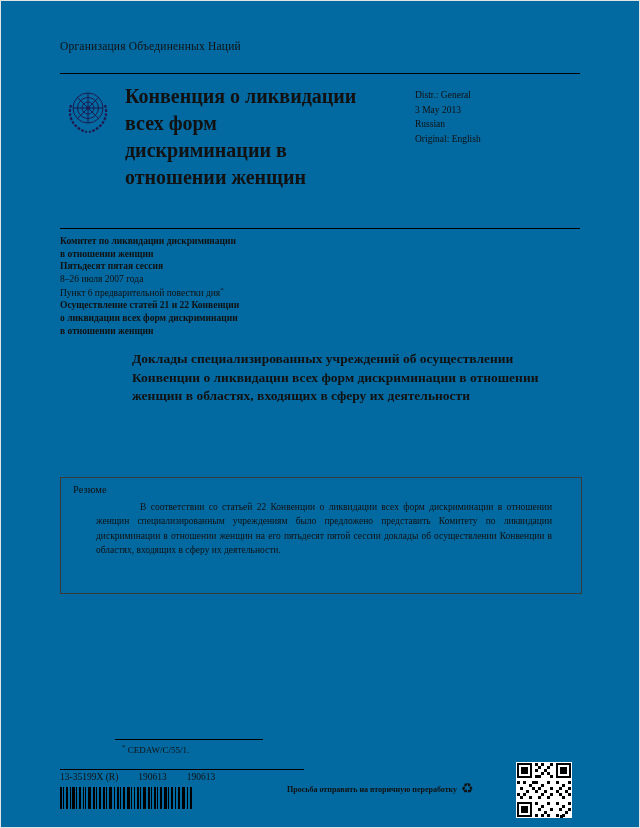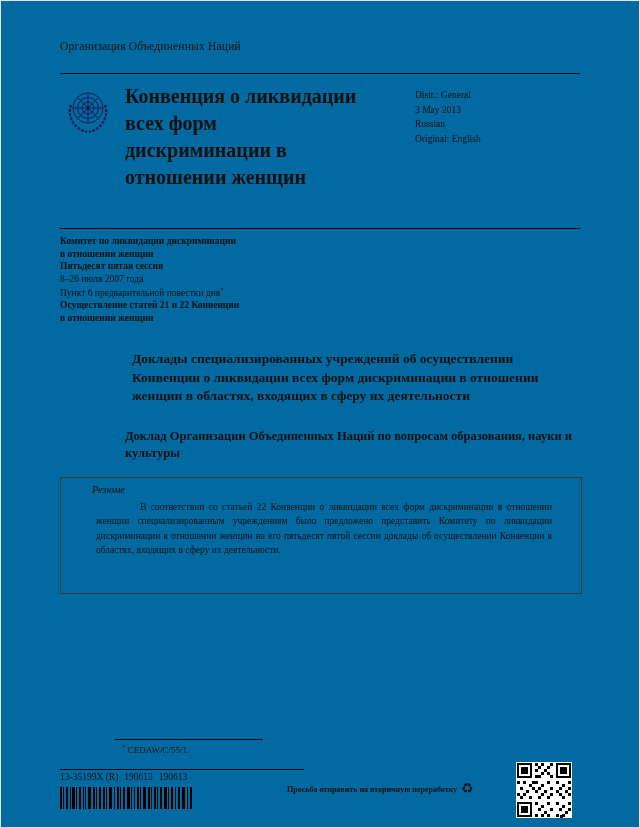--- a/index.html
+++ b/index.html
@@ -59,38 +59,38 @@
     font-size: 12.5px; font-weight: bold; line-height: 1.35;
   }
 
   
   .summary-box {
     position: absolute; left: 60px; top: 477px; width: 520px; height: 115px;
     border: 1px solid #3a3a3a;
   }
   .summary-label {
     position: absolute; left: 12px; top: 6px;
-    font-size: 10.5px; font-style: italic; margin-left: 19px;
+    font-size: 10.5px; 
   }
   .summary-text {
     position: absolute; left: 35px; top: 22px; width: 456px;
     margin: 0;
     font-size: 9.5px; line-height: 1.5;
     text-align: justify; text-indent: 44px;
   }
 
   
   .footnote-rule { left: 115px; top: 739px; width: 148px; }
   .footnote { position: absolute; left: 122px; top: 743px; font-size: 9px; }
   .footnote sup { font-size: 7px; }
 
   
   .footer-rule { left: 60px; top: 769px; width: 244px; }
   .job-line { position: absolute; left: 60px; top: 772px; font-size: 9.5px; white-space: nowrap; }
-  .job-line span { display: inline-block; margin-right: 6px; }
+  .job-line span { display: inline-block; margin-right: 20px; }
   .barcode { position: absolute; left: 60px; top: 787px; width: 132px; height: 22px; }
   .recycle-note {
     position: absolute; left: 287px; top: 782px;
     display: flex; align-items: center; gap: 4px;
     font-size: 8px; font-weight: bold; white-space: nowrap;
   }
   .recycle-icon { font-size: 14px; font-weight: normal; line-height: 1; }
   .qr-code { position: absolute; left: 516px; top: 762px; width: 56px; height: 56px; }
 </style>
 </head>
@@ -129,25 +129,25 @@
 
   <div class="rule rule-mid"></div>
 
   <div class="session-block">
     <div class="b">Комитет по ликвидации дискриминации</div>
     <div class="b">в отношении женщин</div>
     <div class="b">Пятьдесят пятая сессия</div>
     <div>8–26 июля 2007 года</div>
     <div><span>Пункт 6 предварительной повестки дня</span><sup>*</sup></div>
     <div class="b">Осуществление статей 21 и 22 Конвенции</div>
+    <div class="b">о ликвидации всех форм дискриминации</div>
     <div class="b">в отношении женщин</div>
   </div>
 
   <div class="main-title">Доклады специализированных учреждений об осуществлении Конвенции о ликвидации всех форм дискриминации в отношении женщин в областях, входящих в сферу их деятельности</div>
-  <div class="main-subtitle">Доклад Организации Объединенных Наций по вопросам образования, науки и культуры</div>
 
   <div class="summary-box">
     <div class="summary-label">Резюме</div>
     <p class="summary-text">В соответствии со статьей 22 Конвенции о ликвидации всех форм дискриминации в отношении женщин специализированным учреждениям было предложено представить Комитету по ликвидации дискриминации в отношении женщин на его пятьдесят пятой сессии доклады об осуществлении Конвенции в областях, входящих в сферу их деятельности.</p>
   </div>
 
   <div class="rule footnote-rule"></div>
   <div class="footnote"><sup>*</sup> <span>CEDAW/C/55/1.</span></div>
 
   <div class="rule footer-rule"></div>

